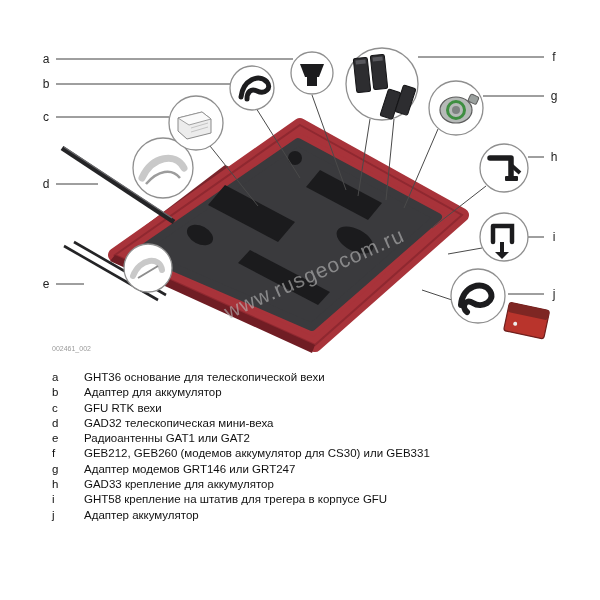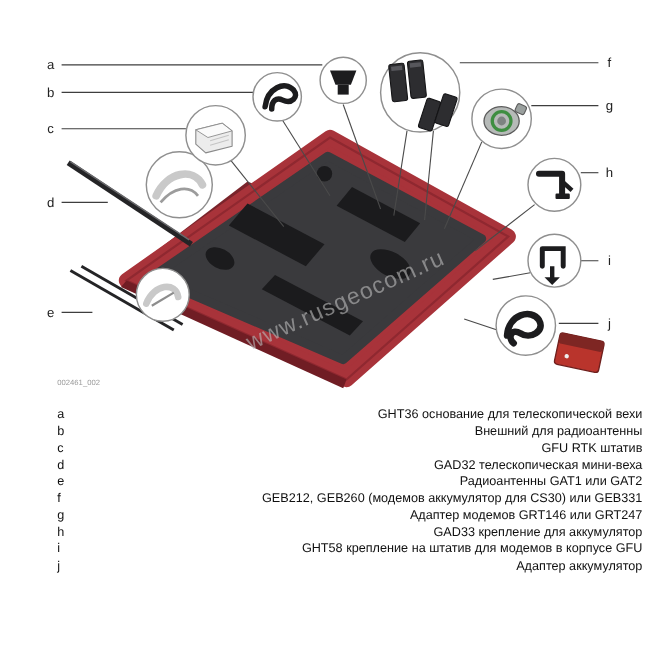--- a/index.html
+++ b/index.html
@@ -9,21 +9,21 @@
   .diagram svg{position:absolute;left:0;top:0;}
   .callout-letter{position:absolute;width:16px;text-align:center;font-size:12px;
         line-height:16px;color:#222;}
   .watermark{position:absolute;left:212px;top:238px;width:310px;
         transform:rotate(-24deg);transform-origin:center;
         font-size:21px;letter-spacing:1px;color:#b9b9b9;opacity:.62;}
   .figcode{position:absolute;left:52px;top:345px;font-size:7px;color:#9a9a9a;}
   .legend{position:absolute;left:52px;top:370px;right:16px;}
   .legend-row{display:flex;font-size:11.5px;line-height:15.3px;}
   .legend-row .l{flex:0 0 32px;}
-  .legend-row .t{flex:1;text-align:right;}
+  .legend-row .t{flex:1;}
 </style>
 </head>
 <body>
 
 <div class="page">
 
   <div class="diagram">
     <svg width="600" height="365" viewBox="0 0 600 365">
 
       <g>
@@ -174,25 +174,25 @@
     <span class="figcode">002461_002</span>
   </div>
 
   <div class="legend">
     <div class="legend-row">
       <span class="l">a</span>
       <span class="t">GHT36 основание для телескопической вехи</span>
     </div>
     <div class="legend-row">
       <span class="l">b</span>
-      <span class="t">Внешний для радиоантенны</span>
+      <span class="t">Адаптер для аккумулятор</span>
     </div>
     <div class="legend-row">
       <span class="l">c</span>
-      <span class="t">GFU RTK штатив</span>
+      <span class="t">GFU RTK вехи</span>
     </div>
     <div class="legend-row">
       <span class="l">d</span>
       <span class="t">GAD32 телескопическая мини-веха</span>
     </div>
     <div class="legend-row">
       <span class="l">e</span>
       <span class="t">Радиоантенны GAT1 или GAT2</span>
     </div>
     <div class="legend-row">
@@ -202,21 +202,21 @@
     <div class="legend-row">
       <span class="l">g</span>
       <span class="t">Адаптер модемов GRT146 или GRT247</span>
     </div>
     <div class="legend-row">
       <span class="l">h</span>
       <span class="t">GAD33 крепление для аккумулятор</span>
     </div>
     <div class="legend-row">
       <span class="l">i</span>
-      <span class="t">GHT58 крепление на штатив для модемов в корпусе GFU</span>
+      <span class="t">GHT58 крепление на штатив для трегера в корпусе GFU</span>
     </div>
     <div class="legend-row">
       <span class="l">j</span>
       <span class="t">Адаптер аккумулятор</span>
     </div>
   </div>
 
 </div>
 
 </body></html>

